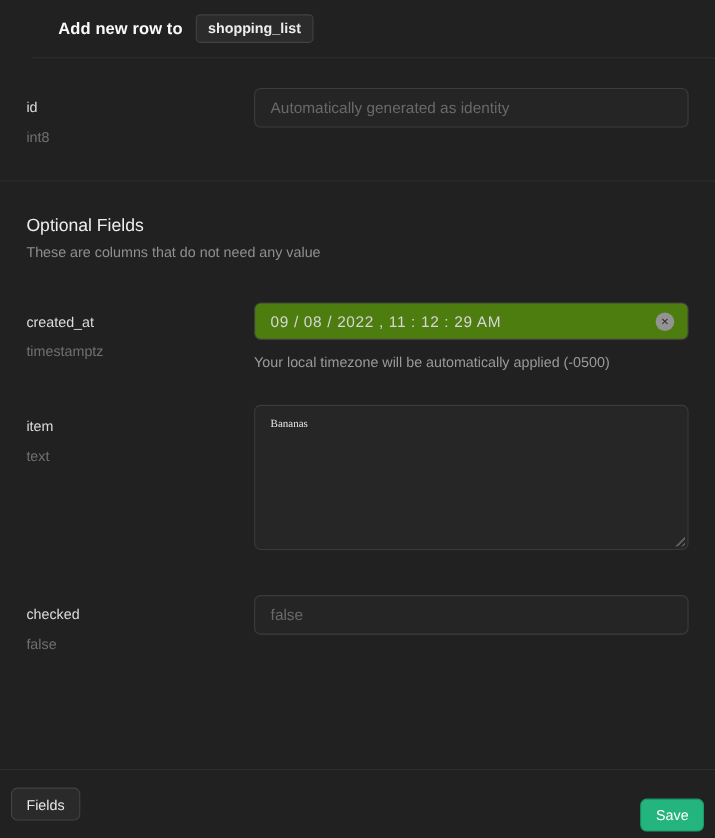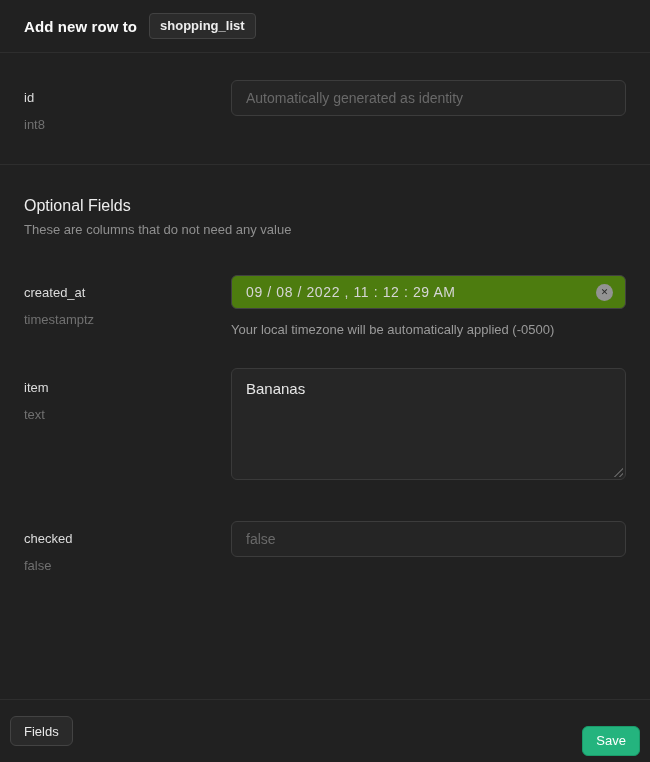--- a/index.html
+++ b/index.html
@@ -14,20 +14,21 @@
     overflow: hidden;
     margin: 0 auto;
   }
 
   
   .header {
     height: 53px; flex: 0 0 auto;
     display: flex; align-items: center;
     padding: 0 24px;
     border-bottom: 1px solid #2e2e2e;
+    margin-left: 29px;
   }
   .header-title { font-size: 15px; font-weight: 700; color: #fafafa; letter-spacing: .1px; }
   .table-badge {
     margin-left: 12px;
     background: #2b2b2b;
     border: 1px solid #424242;
     border-radius: 4px;
     padding: 4px 10px 5px;
     font-size: 13px; font-weight: 600; color: #ededed;
     cursor: default;
@@ -93,27 +94,27 @@
     font-size: 9px; font-weight: 700; line-height: 17px;
     text-align: center;
     cursor: pointer; padding: 0;
     font-family: inherit;
   }
   .helper-text { margin-top: 13px; font-size: 13px; color: #9a9a9a; }
 
   .textarea-wrap { position: relative; }
   .item-textarea {
     display: block;
-    width: 100%; height: 112px;
+    width: 100%; height: 132px;
     background: #262626;
     border: 1px solid #3a3a3a;
     border-radius: 6px;
     padding: 11px 14px;
-    font-family: Liberation Sans, sans-serif;
-    font-size: 15px; color: #e6e6e6;
+    font-family: Liberation Serif, serif;
+    font-size: 10px; color: #e6e6e6;
     resize: none; outline: none;
   }
   .resize-handle {
     position: absolute; right: 3px; bottom: 3px;
     width: 11px; height: 11px;
     background: repeating-linear-gradient(135deg,
       transparent 0 2px, #5a5a5a 2px 3.5px);
     clip-path: polygon(100% 0, 100% 100%, 0 100%);
     pointer-events: none;
   }

